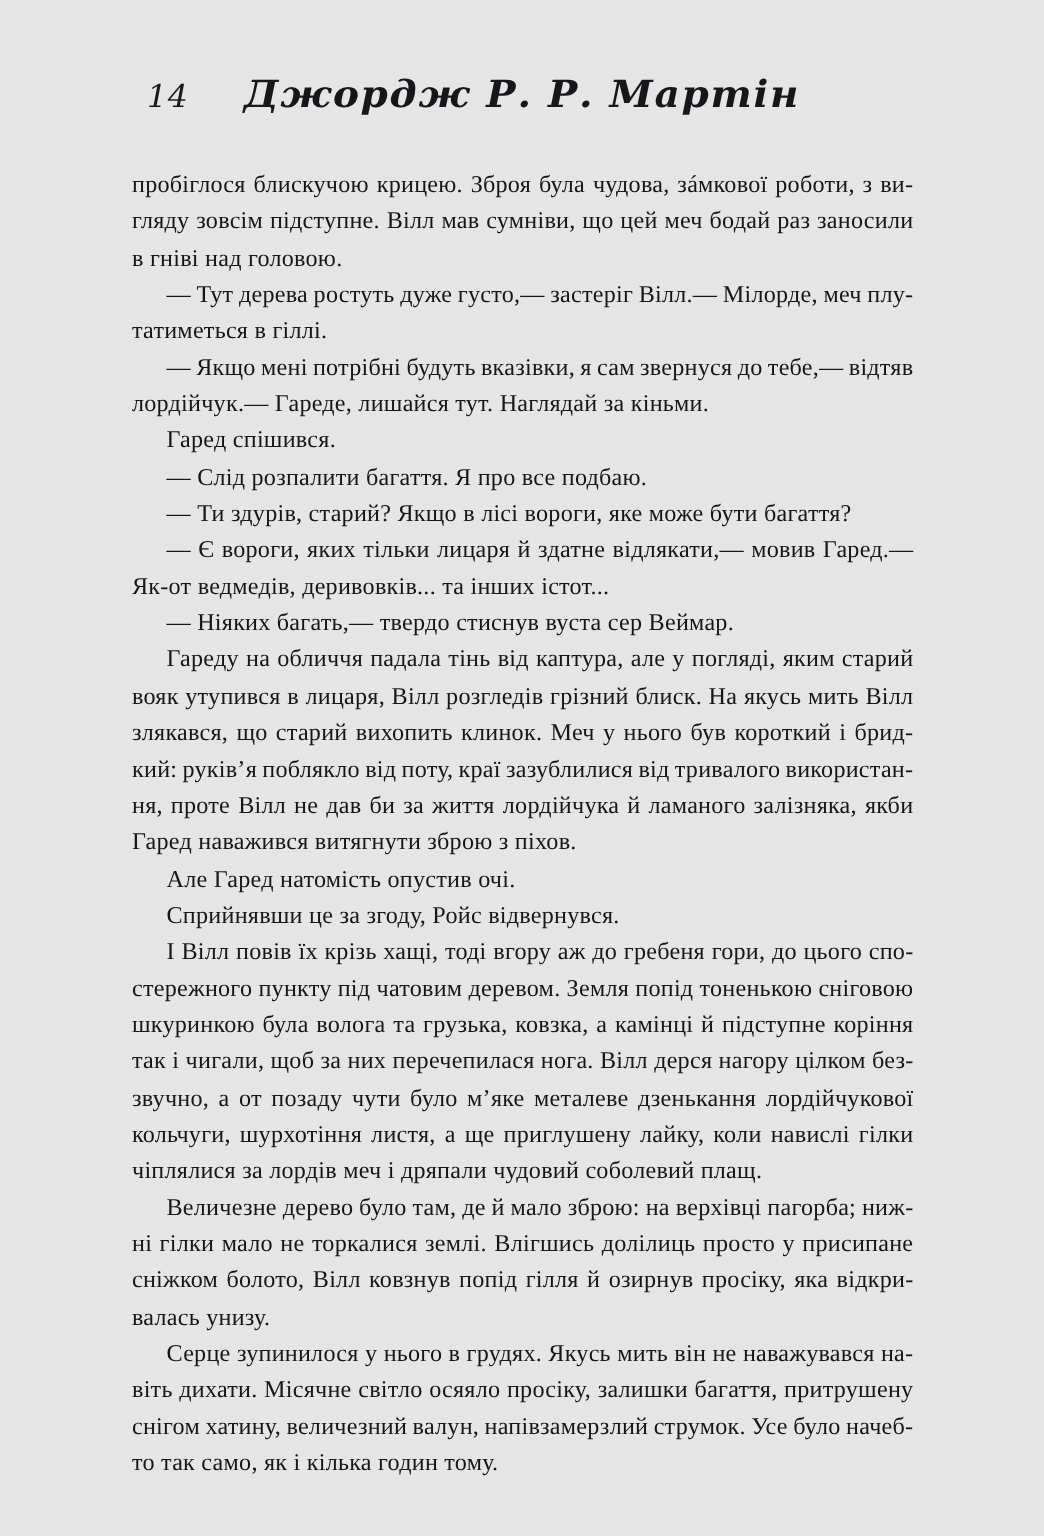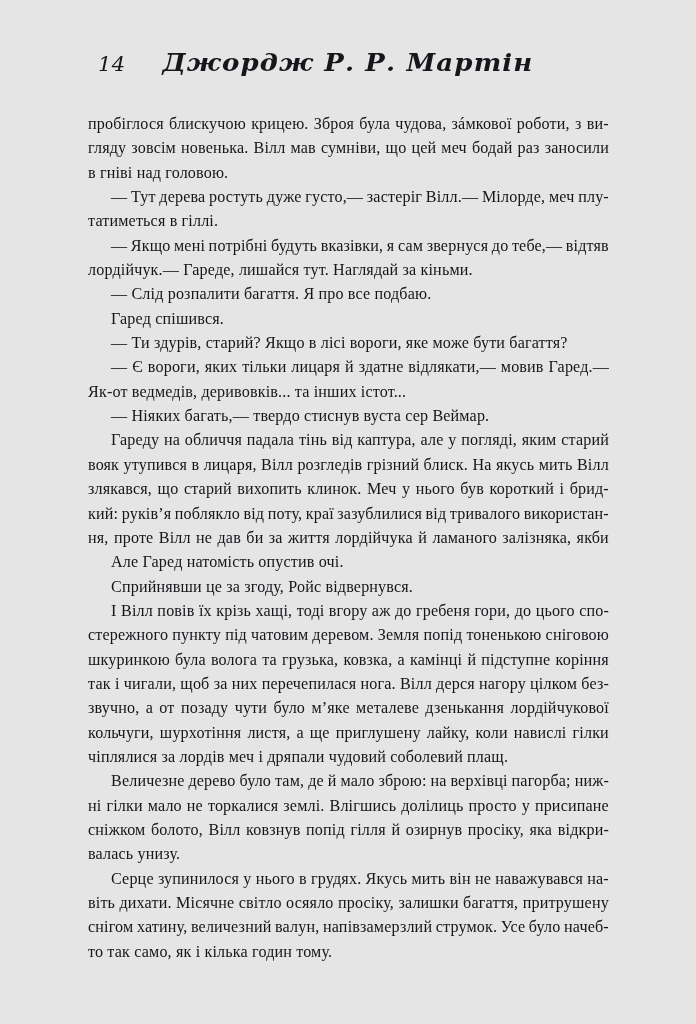--- a/index.html
+++ b/index.html
@@ -108,21 +108,21 @@
         <span class="w">була</span>
         <span class="w">чудова,</span>
         <span class="w">зáмкової</span>
         <span class="w">роботи,</span>
         <span class="w">з</span>
         <span class="w">ви-</span>
       </div>
       <div class="line just">
         <span class="w">гляду</span>
         <span class="w">зовсім</span>
-        <span class="w">новенька.</span>
+        <span class="w">підступне.</span>
         <span class="w">Вілл</span>
         <span class="w">мав</span>
         <span class="w">сумніви,</span>
         <span class="w">що</span>
         <span class="w">цей</span>
         <span class="w">меч</span>
         <span class="w">бодай</span>
         <span class="w">раз</span>
         <span class="w">заносили</span>
       </div>
@@ -149,22 +149,22 @@
         <span class="w">будуть</span>
         <span class="w">вказівки,</span>
         <span class="w">я</span>
         <span class="w">сам</span>
         <span class="w">звернуся</span>
         <span class="w">до</span>
         <span class="w">тебе,—</span>
         <span class="w">відтяв</span>
       </div>
       <div class="line">лордійчук.— Гареде, лишайся тут. Наглядай за кіньми.</div>
+      <div class="line ind">Гаред спішився.</div>
       <div class="line ind">— Слід розпалити багаття. Я про все подбаю.</div>
-      <div class="line ind">Гаред спішився.</div>
       <div class="line ind">— Ти здурів, старий? Якщо в лісі вороги, яке може бути багаття?</div>
       <div class="line ind just">
         <span class="w">—</span>
         <span class="w">Є</span>
         <span class="w">вороги,</span>
         <span class="w">яких</span>
         <span class="w">тільки</span>
         <span class="w">лицаря</span>
         <span class="w">й</span>
         <span class="w">здатне</span>
@@ -236,20 +236,21 @@
         <span class="w">дав</span>
         <span class="w">би</span>
         <span class="w">за</span>
         <span class="w">життя</span>
         <span class="w">лордійчука</span>
         <span class="w">й</span>
         <span class="w">ламаного</span>
         <span class="w">залізняка,</span>
         <span class="w">якби</span>
       </div>
+      <div class="line">Гаред наважився витягнути зброю з піхов.</div>
       <div class="line ind">Але Гаред натомість опустив очі.</div>
       <div class="line ind">Сприйнявши це за згоду, Ройс відвернувся.</div>
       <div class="line ind just">
         <span class="w">І</span>
         <span class="w">Вілл</span>
         <span class="w">повів</span>
         <span class="w">їх</span>
         <span class="w">крізь</span>
         <span class="w">хащі,</span>
         <span class="w">тоді</span>

